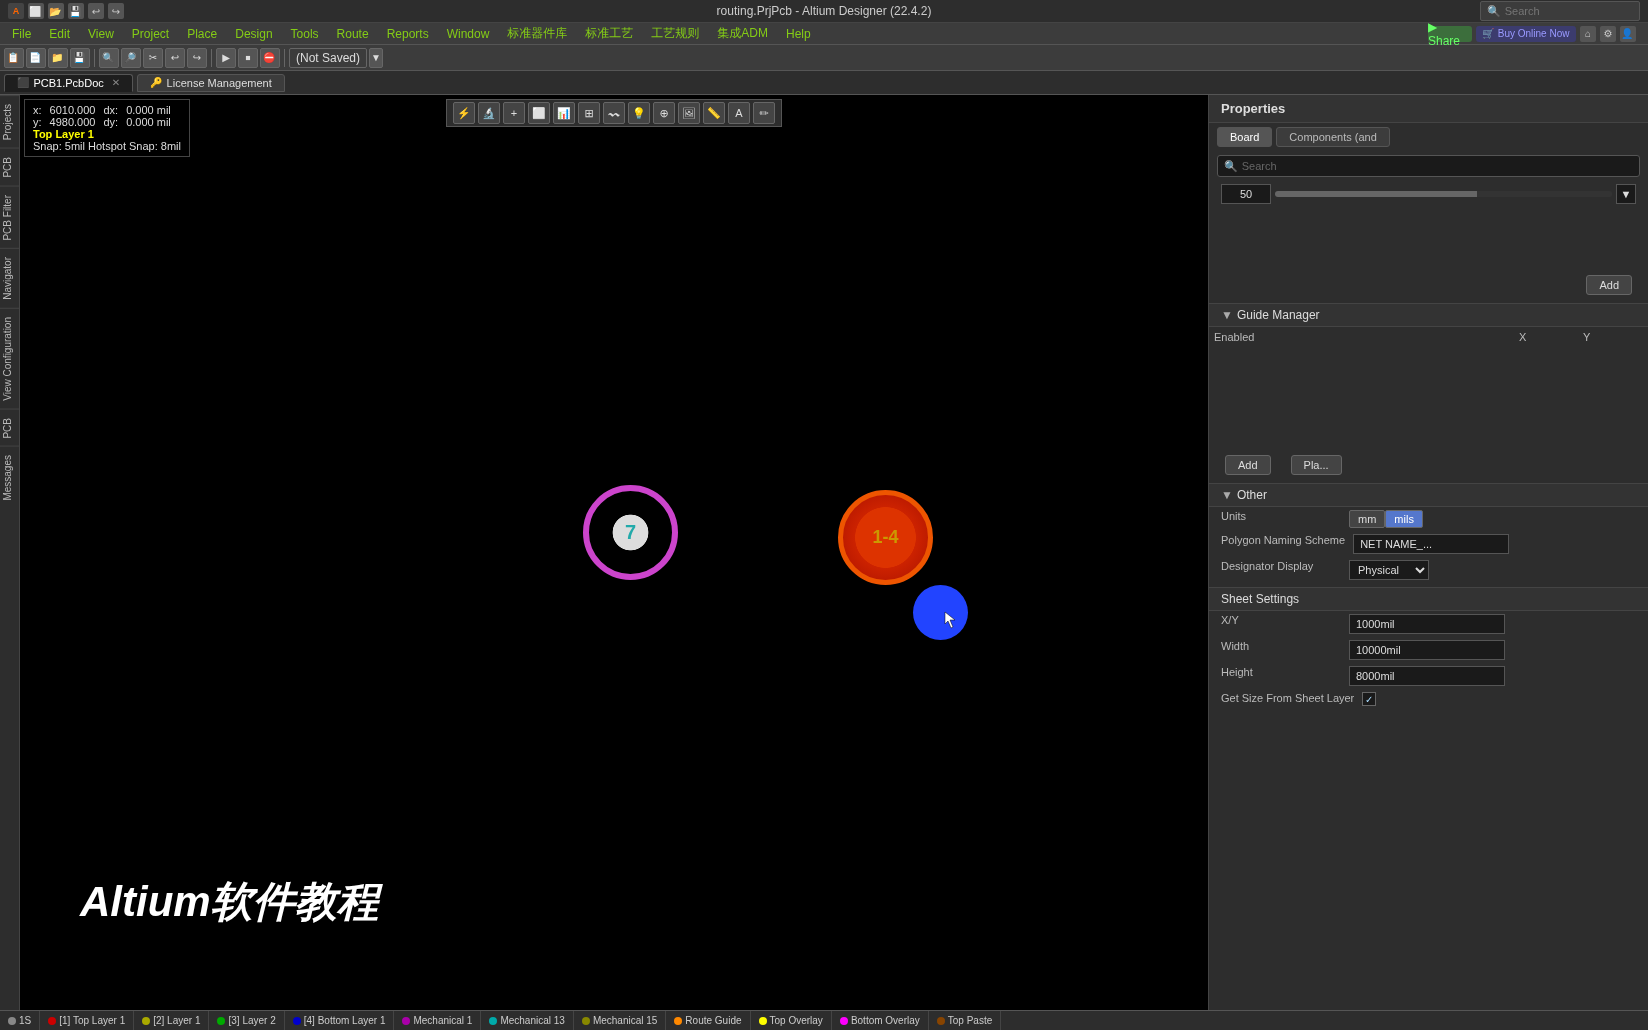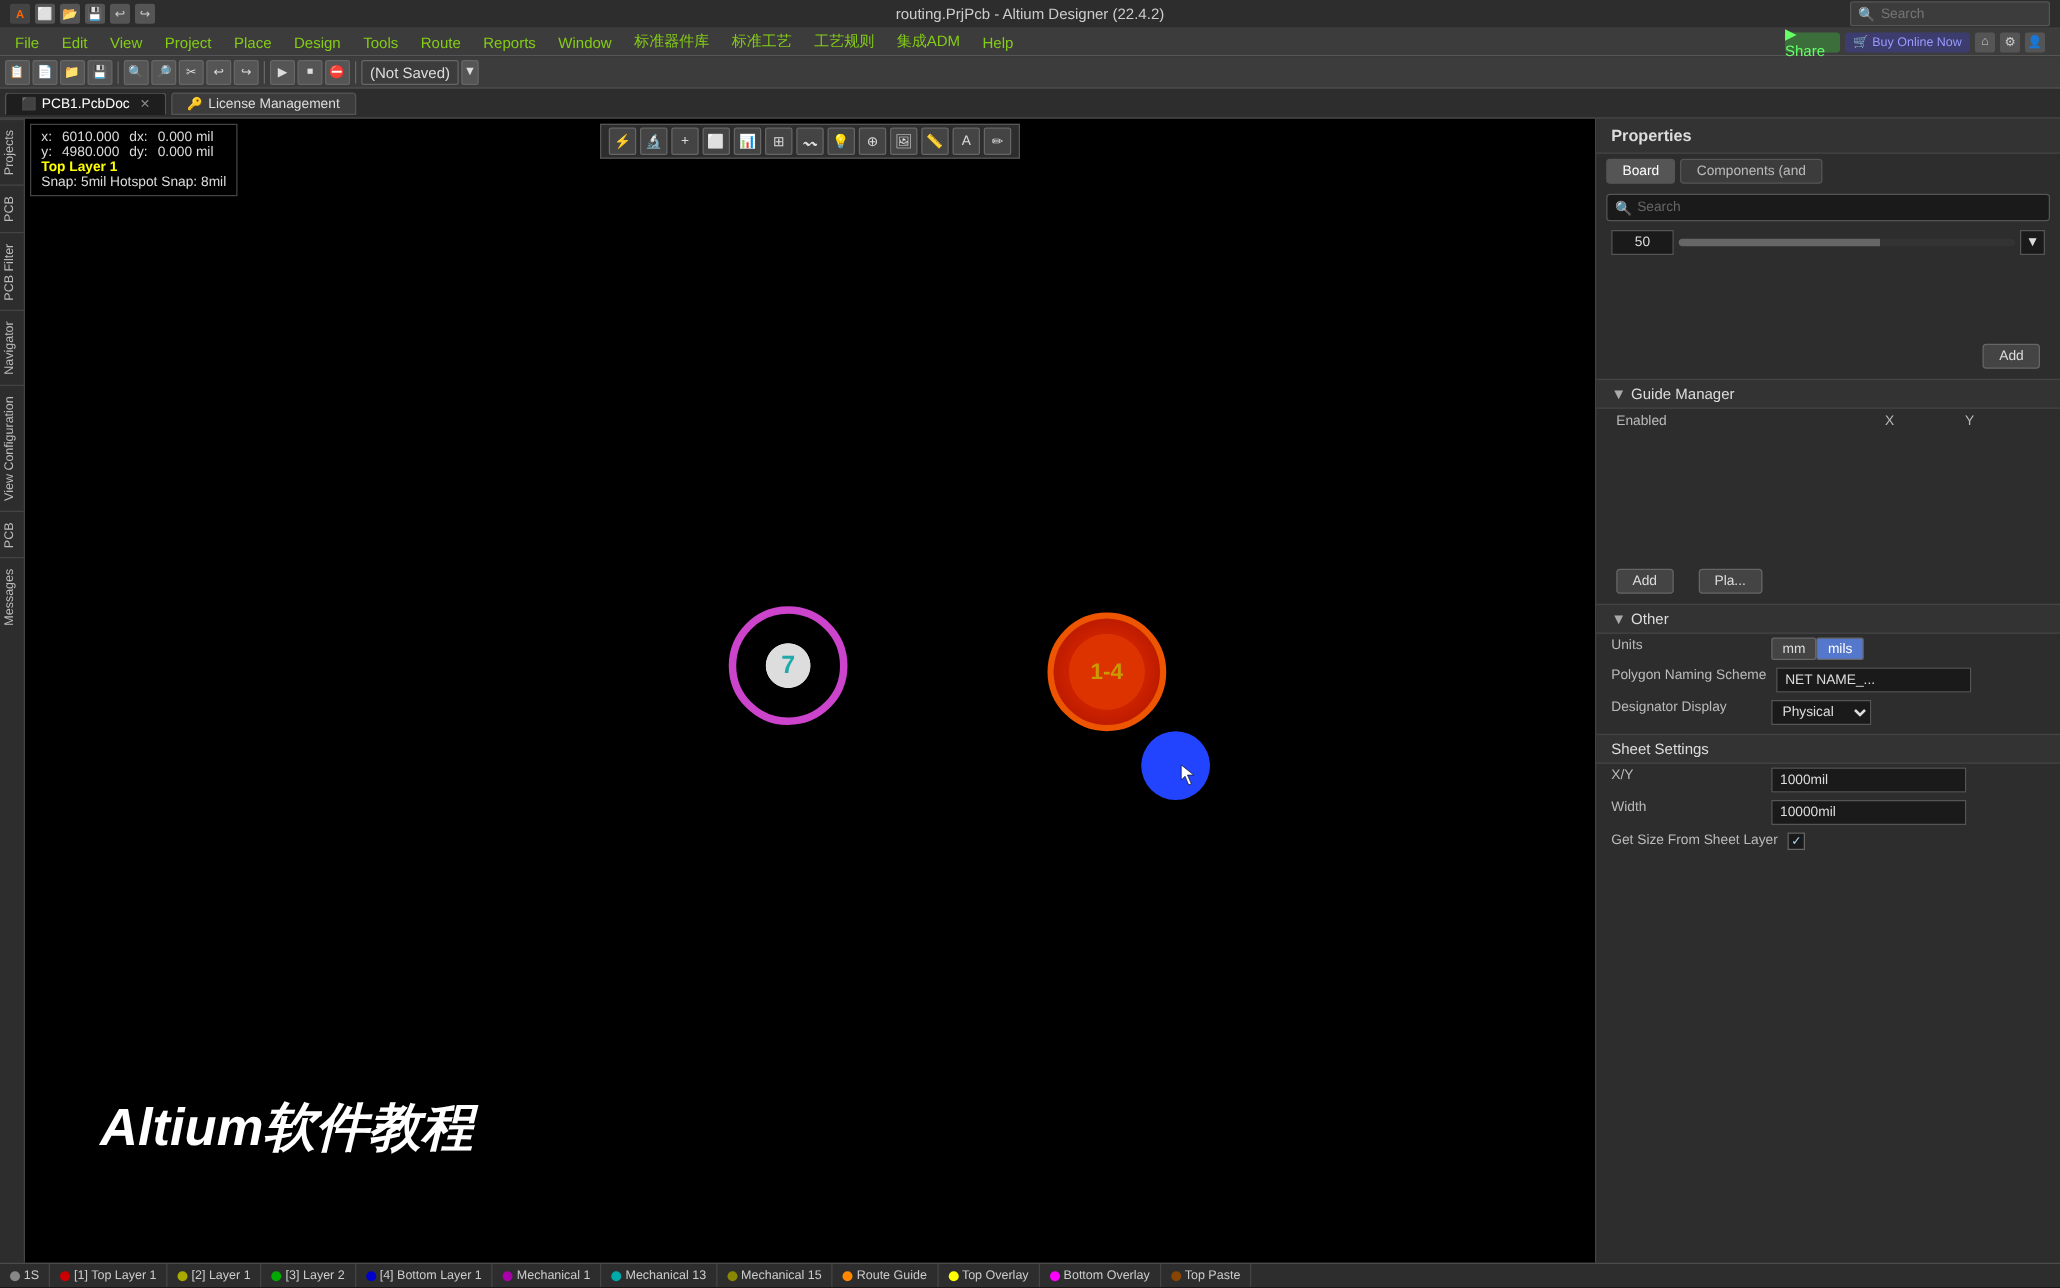--- a/index.html
+++ b/index.html
@@ -99,41 +99,41 @@
 
     
     #text-overlay {
       position: absolute; bottom: 80px; left: 60px;
       color: #fff; font-style: italic; font-weight: 900;
     }
     #text-line1 { font-size: 42px; font-weight: 900; }
     #text-line2 { font-size: 42px; font-weight: 900; }
 
     
-    #right-panel { width: 372px; background: #2d2d2d; border-left: 1px solid #444; display: flex; flex-direction: column; }
+    #right-panel { width: 440px; background: #2d2d2d; border-left: 1px solid #444; display: flex; flex-direction: column; }
     #right-header { padding: 6px 12px; background: #333; border-bottom: 1px solid #444; font-size: 13px; font-weight: bold; color: #ddd; }
 
     .panel-tabs { display: flex; padding: 4px 8px; gap: 4px; }
     .panel-tab { padding: 3px 12px; background: #3c3c3c; border: 1px solid #555; border-radius: 3px; cursor: pointer; color: #bbb; font-size: 11px; }
     .panel-tab.active { background: #555; color: #fff; }
 
     .search-row { padding: 4px 8px; display: flex; align-items: center; gap: 4px; }
     .search-box { flex: 1; height: 22px; background: #1a1a1a; border: 1px solid #555; border-radius: 3px; padding: 2px 6px; color: #ddd; font-size: 11px; display: flex; align-items: center; gap: 4px; }
 
     .panel-row { padding: 3px 12px; display: flex; align-items: center; gap: 4px; }
     .panel-slider { flex: 1; height: 4px; background: #555; border-radius: 2px; }
     .panel-input { width: 50px; height: 20px; background: #1a1a1a; border: 1px solid #555; color: #ddd; font-size: 11px; padding: 2px 4px; text-align: center; }
     .panel-dropdown { height: 20px; background: #1a1a1a; border: 1px solid #555; color: #ddd; font-size: 11px; width: 20px; display: flex; align-items: center; justify-content: center; }
 
     .add-btn { margin: 4px 8px; padding: 3px 12px; background: #444; border: 1px solid #666; color: #ddd; cursor: pointer; font-size: 11px; border-radius: 3px; }
 
     .section-header { padding: 4px 12px; background: #333; color: #ddd; font-size: 12px; border-top: 1px solid #444; border-bottom: 1px solid #444; display: flex; align-items: center; gap: 4px; }
     .collapse-arrow { color: #aaa; }
 
-    .guide-grid { display: grid; grid-template-columns: 1fr 60px 60px; padding: 4px 16px; gap: 4px; font-size: 11px; color: #bbb; }
+    .guide-grid { display: grid; grid-template-columns: 1fr 60px 60px; padding: 4px 5px; gap: 4px; font-size: 11px; color: #bbb; }
     .guide-area { height: 100px; }
     .prop-row { display: flex; align-items: flex-start; padding: 3px 12px; gap: 8px; }
     .prop-label { color: #bbb; font-size: 11px; min-width: 120px; }
     .unit-btn { padding: 2px 8px; background: #444; border: 1px solid #666; color: #ddd; font-size: 11px; cursor: pointer; border-radius: 2px; }
     .unit-btn.active { background: #666; }
     .unit-toggle { display: flex; }
 
     .prop-input { height: 20px; background: #1a1a1a; border: 1px solid #555; color: #ddd; font-size: 11px; padding: 2px 6px; min-width: 80px; }
     .prop-select { height: 20px; background: #1a1a1a; border: 1px solid #555; color: #ddd; font-size: 11px; padding: 2px 4px; min-width: 80px; }
 
@@ -376,20 +376,24 @@
 
     <div class="prop-row">
       <span class="prop-label">X/Y</span>
       <input type="text" class="prop-input" value="1000mil" style="">
     </div>
     <div class="prop-row">
       <span class="prop-label">Width</span>
       <input type="text" class="prop-input" value="10000mil" style="">
     </div>
     <div class="prop-row">
+      <span class="prop-label">Height</span>
+      <input type="text" class="prop-input" value="8000mil" style="">
+    </div>
+    <div class="prop-row">
       <span class="prop-label">Get Size From Sheet Layer</span>
       <div class="checkbox-sq checked"></div>
     </div>
   </div>
 </div>
 
 <div id="bottom-tabs">
   <div class="layer-tab">
     <span style="display:inline-block; width:8px; height:8px; background:#888; border-radius:50%;"></span>
     <span>1S</span>

